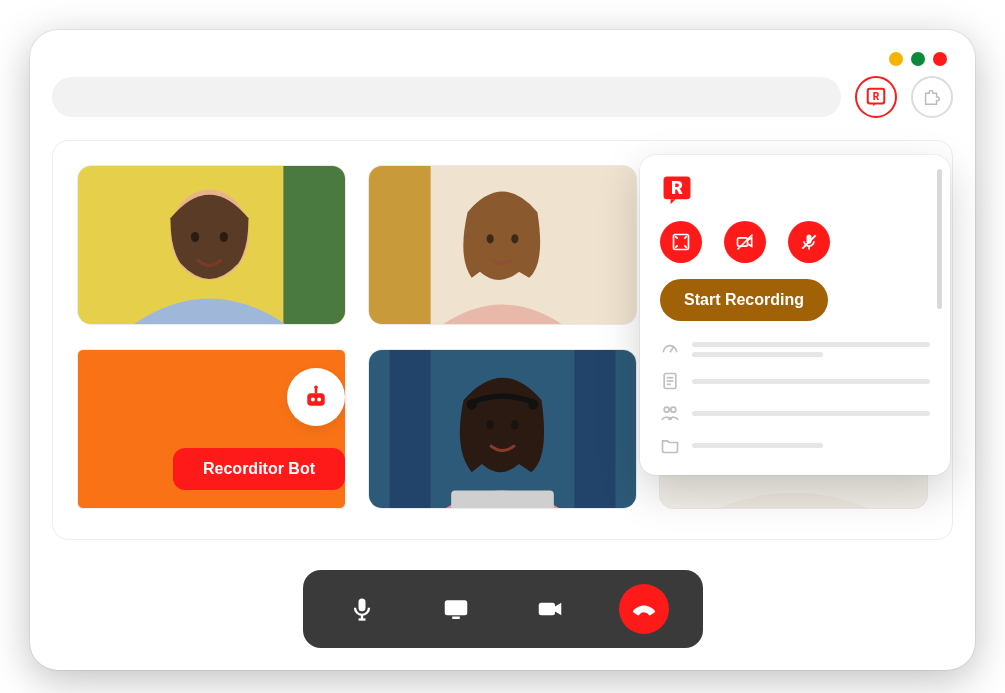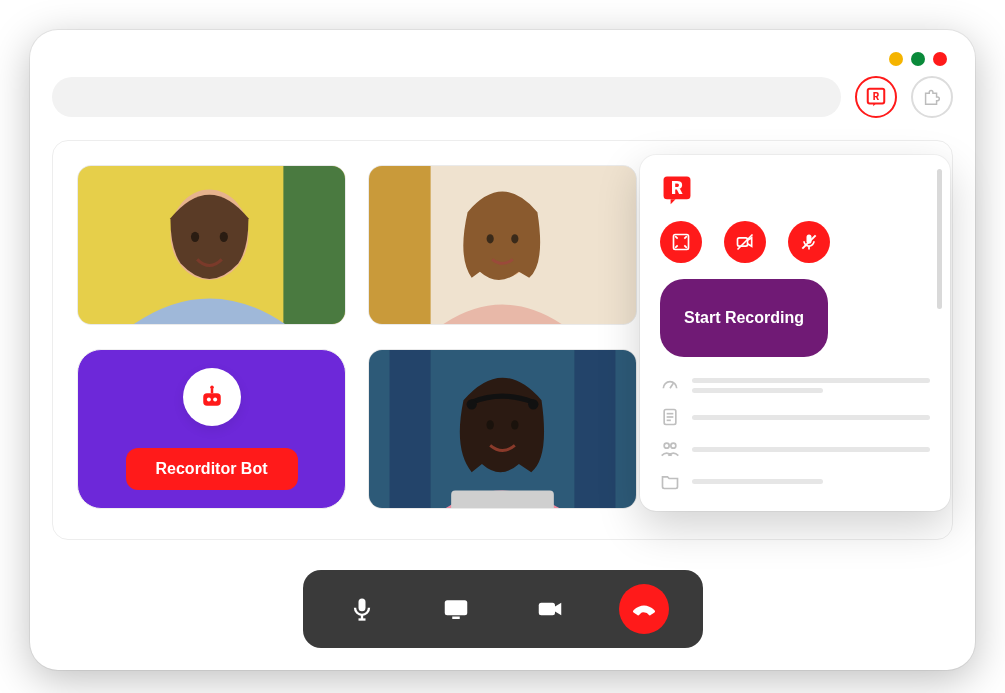--- a/index.html
+++ b/index.html
@@ -61,27 +61,27 @@
     height: 400px;
   }
   .tile {
     border-radius: 14px;
     overflow: hidden;
     background: #e6e6e6;
     border: 1px solid #eaeaea;
     position: relative;
   }
   .bot-card {
-    background: #6d28d9;
+    background: #f97316;
     display: flex;
     flex-direction: column;
-    align-items: center;
+    align-items: flex-end;
     justify-content: center;
     gap: 22px;
-    border-radius: 24px;
+    border-radius: 6px;
     border: 1px solid #f0f0f0;
   }
   .bot-avatar {
     width: 58px; height: 58px;
     border-radius: 50%;
     background: #fff;
     box-shadow: 0 4px 12px rgba(0,0,0,0.08);
     display:flex; align-items:center; justify-content:center;
   }
   .bot-btn {
@@ -145,27 +145,27 @@
   }
   .picon {
     width: 42px; height: 42px;
     border-radius: 50%;
     background: #ff1a1a;
     display:flex; align-items:center; justify-content:center;
     color: #fff;
     cursor: pointer;
   }
   .start-btn {
-    background: #701a75;
+    background: #a16207;
     color: #fff;
     border: none;
     border-radius: 24px;
     font-weight: 600;
     font-size: 16px;
-    padding: 30px 24px;
+    padding: 12px 24px;
     cursor: pointer;
     margin-bottom: 18px;
   }
   .panel-list {
     display:flex; flex-direction:column; gap:12px;
   }
   .panel-row {
     display:flex; align-items:center; gap:12px;
   }
   .panel-row svg { flex: 0 0 auto; }

